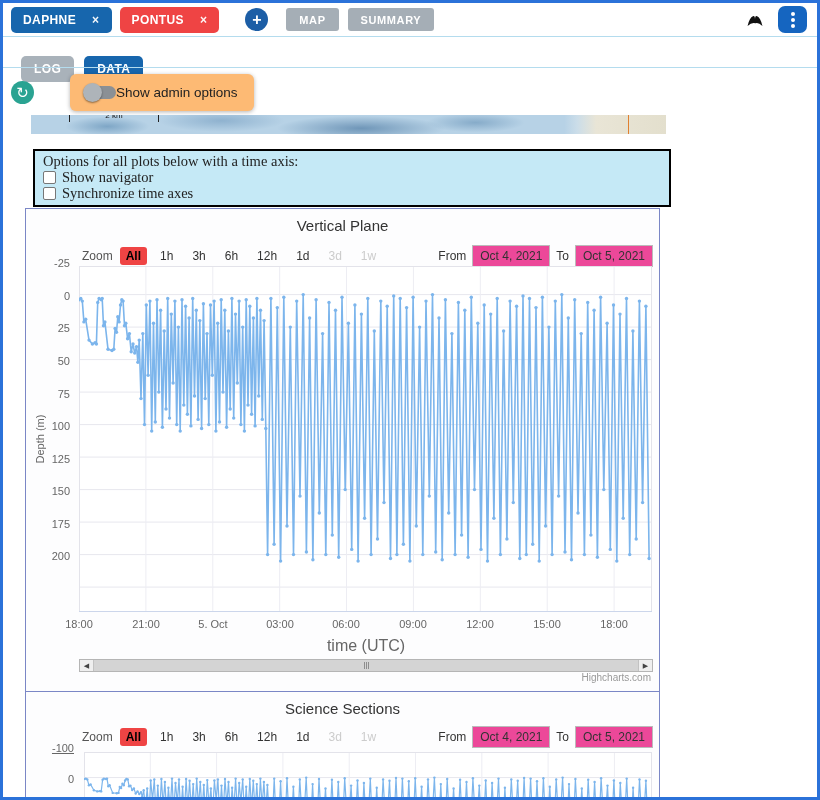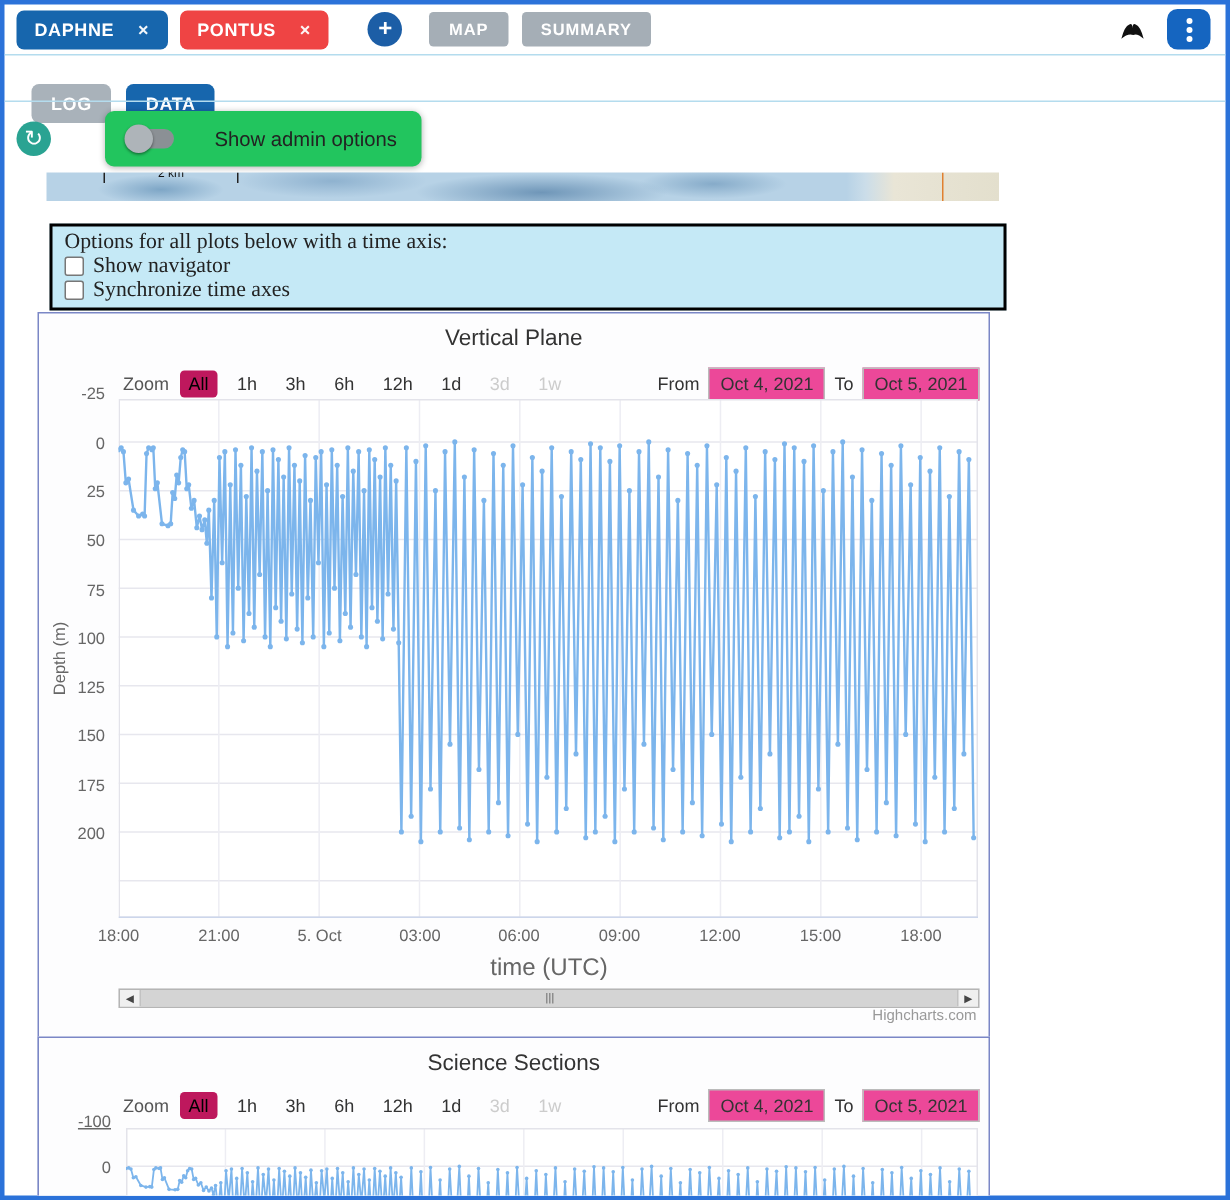--- a/index.html
+++ b/index.html
@@ -31,21 +31,21 @@
         font-size:12px;color:#fff;letter-spacing:.4px;cursor:pointer;}
   .stab.active{background:#1766ad;}
   .stab.inactive{background:#a9b2ba;}
   
   .statusrow{position:absolute;top:66px;left:0;right:0;height:46px;display:flex;align-items:center;padding-left:8px;}
   .refresh{width:23px;height:23px;border-radius:50%;background:#2aa392;color:#fff;display:flex;align-items:center;
            justify-content:center;font-size:15px;margin-right:14px;cursor:pointer;line-height:1;}
   .statustext{font-size:14px;}
   .statustext b{font-weight:bold;}
   .age{color:#999;font-style:italic;font-size:12px;margin-left:5px;}
-  .admincard{display:flex;align-items:center;gap:27px;background:#22c55e;border-radius:6px;padding:11px 16px;
+  .admincard{display:flex;align-items:center;gap:0;background:#fdba74;border-radius:6px;padding:11px 16px;
              margin-left:22px;box-shadow:0 1px 4px rgba(0,0,0,.3);}
   .toggle{width:30px;height:13px;border-radius:7px;background:#8b9095;position:relative;cursor:pointer;}
   .toggle .knob{position:absolute;left:-3px;top:-3px;width:19px;height:19px;border-radius:50%;background:#aeb4b9;
                 box-shadow:0 1px 2px rgba(0,0,0,.45);}
   .admincard span{font-size:13.5px;}
   
   .mapstrip{position:absolute;top:112px;left:28px;width:635px;height:19px;overflow:hidden;cursor:pointer;
     background:
       radial-gradient(60px 14px at 12% 60%,#7ea6c6 0,rgba(126,166,198,0) 70%),
       radial-gradient(90px 16px at 30% 30%,#8fb2cf 0,rgba(143,178,207,0) 70%),
@@ -61,21 +61,21 @@
   .cbrow{display:flex;align-items:center;gap:6px;margin-top:1px;}
   .cb{width:11px;height:11px;border:1px solid #777;background:#fff;border-radius:2px;flex:0 0 auto;cursor:pointer;}
   
   .chartbox{position:absolute;left:22px;width:635px;border:1px solid #7b87c6;background:#fdfdfe;box-sizing:border-box;}
   #chart1{top:205px;height:610px;}
   #chart2{top:688px;height:140px;}
   .ctitle{position:absolute;top:8px;left:0;width:100%;text-align:center;font-size:15px;color:#333;}
   .zoomrow{position:absolute;display:flex;align-items:center;gap:7px;font-size:12px;}
   .zlabel{color:#555;}
   .zbtn{padding:2px 6px;border-radius:3px;color:#333;cursor:pointer;}
-  .zbtn.sel{background:#be185d;font-weight:normal;color:#000;}
+  .zbtn.sel{background:#ef4444;font-weight:bold;color:#000;}
   .zbtn.dis{color:#ccc;cursor:default;}
   .fromto{position:absolute;display:flex;align-items:center;gap:6px;font-size:12px;color:#333;}
   .dinput{border:1px solid #bbb;background:#ec4899;width:76px;text-align:center;padding:3px 0;font-size:12px;}
   .ylab{position:absolute;font-size:11px;color:#666;text-align:right;}
   .xlab{position:absolute;font-size:11px;color:#666;transform:translateX(-50%);}
   .ytitle{position:absolute;font-size:11px;color:#666;transform:translate(-50%,-50%) rotate(-90deg);white-space:nowrap;}
   .xtitle{position:absolute;font-size:16px;color:#666;transform:translateX(-50%);}
   .plot{position:absolute;background:#fff;}
   .sbar{position:absolute;height:13px;display:flex;border:1px solid #b5b5b5;background:#eee;box-sizing:border-box;cursor:pointer;}
   .sarrow{width:13px;display:flex;align-items:center;justify-content:center;font-size:7px;color:#444;background:#efefef;}

